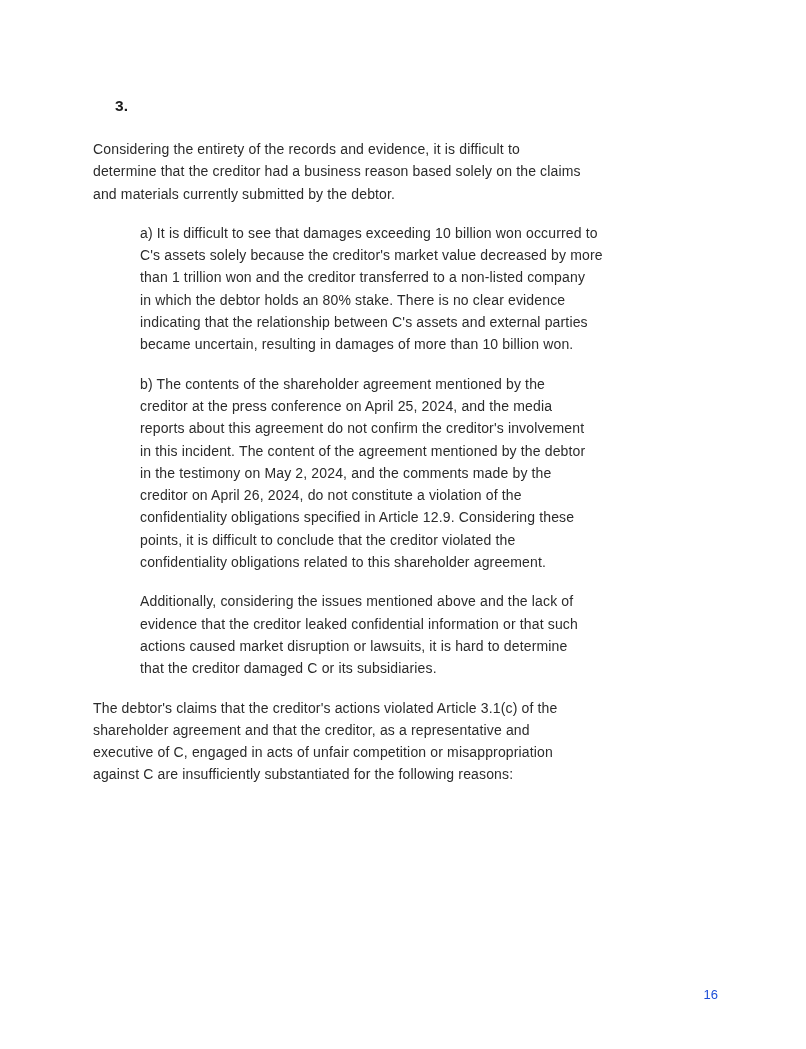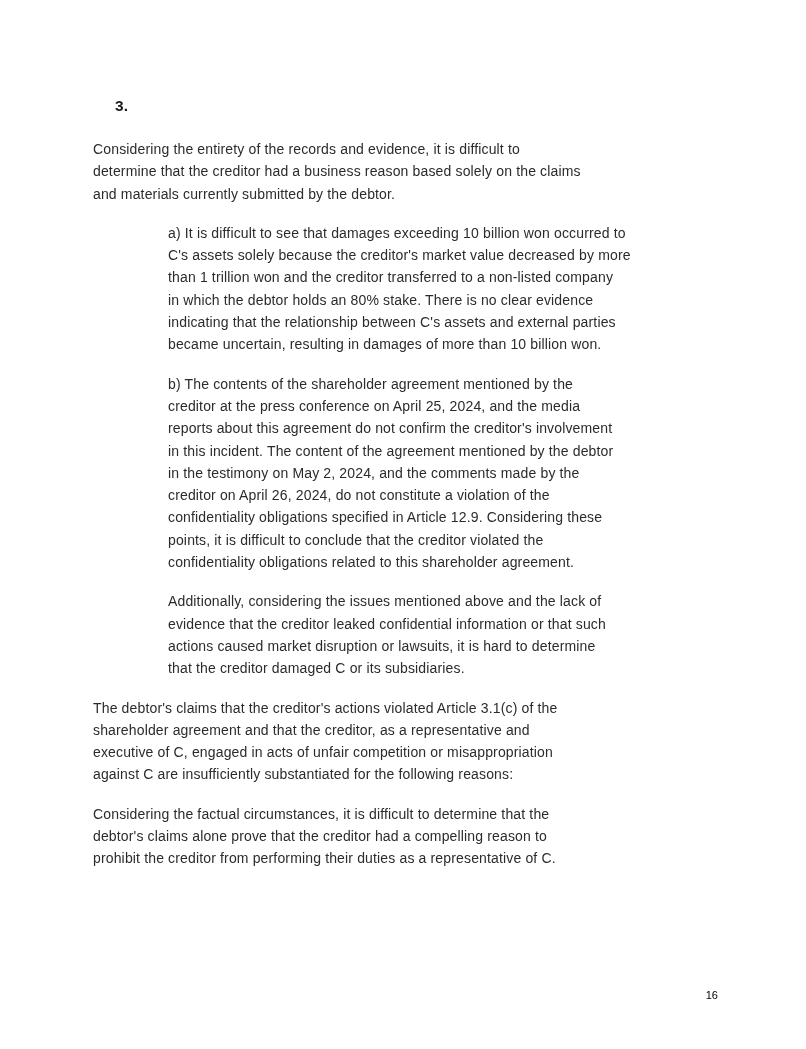--- a/index.html
+++ b/index.html
@@ -34,29 +34,29 @@
   }
   .para {
     white-space: pre-line;
     font-size: 14px;
     line-height: 22.3px;
     letter-spacing: 0.15px;
     margin: 0 0 17px 0;
     max-width: 630px;
   }
   .para.indent {
-    margin-left: 75px;
+    margin-left: 47px;
     max-width: 583px;
   }
   .page-number {
     position: absolute;
     top: 985px;
     right: 88px;
-    font-size: 11px;
-    color: #000000;
+    font-size: 13px;
+    color: #1d4ed8;
     line-height: 20px;
   }
 </style>
 </head>
 <body>
 
 <div class="page">
 
   <div class="doc-heading">
     <span class="h-num">3.</span>
@@ -87,19 +87,16 @@
 evidence that the creditor leaked confidential information or that such
 actions caused market disruption or lawsuits, it is hard to determine
 that the creditor damaged C or its subsidiaries.</p>
 
 
   <p class="para">The debtor's claims that the creditor's actions violated Article 3.1(c) of the
 shareholder agreement and that the creditor, as a representative and
 executive of C, engaged in acts of unfair competition or misappropriation
 against C are insufficiently substantiated for the following reasons:</p>
 
-  <p class="para">Considering the factual circumstances, it is difficult to determine that the
-debtor's claims alone prove that the creditor had a compelling reason to
-prohibit the creditor from performing their duties as a representative of C.</p>
 
   <div class="page-number">16</div>
 
 </div>
 
 </body></html>

